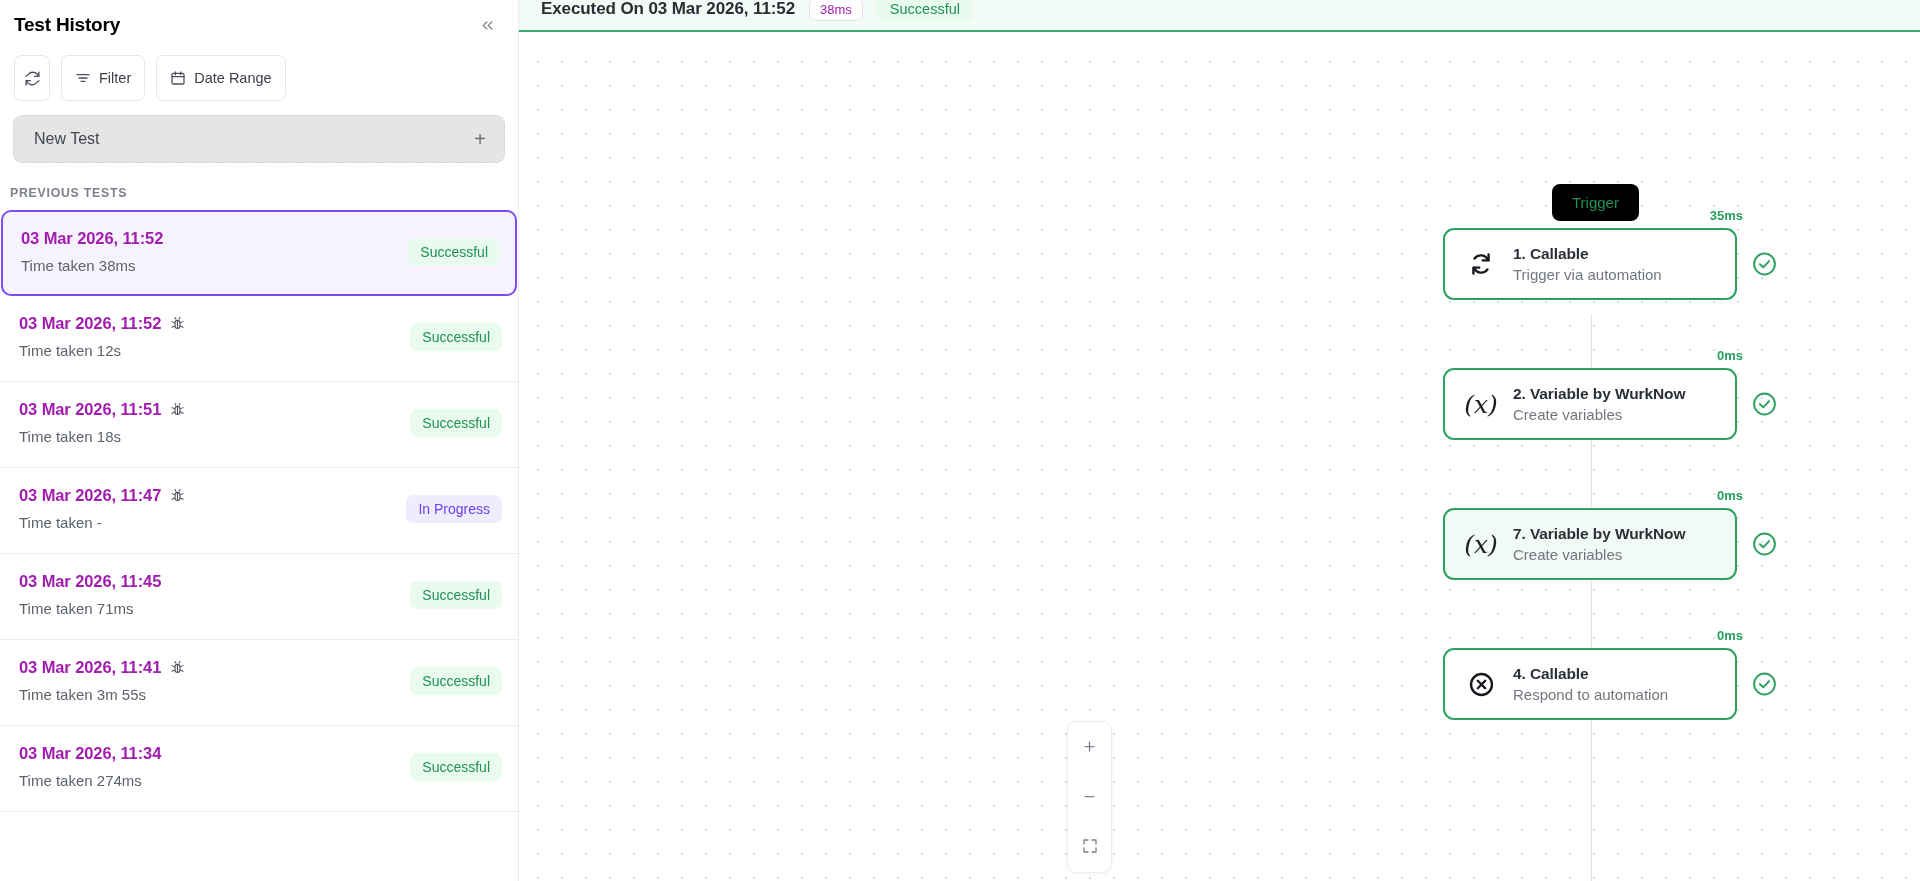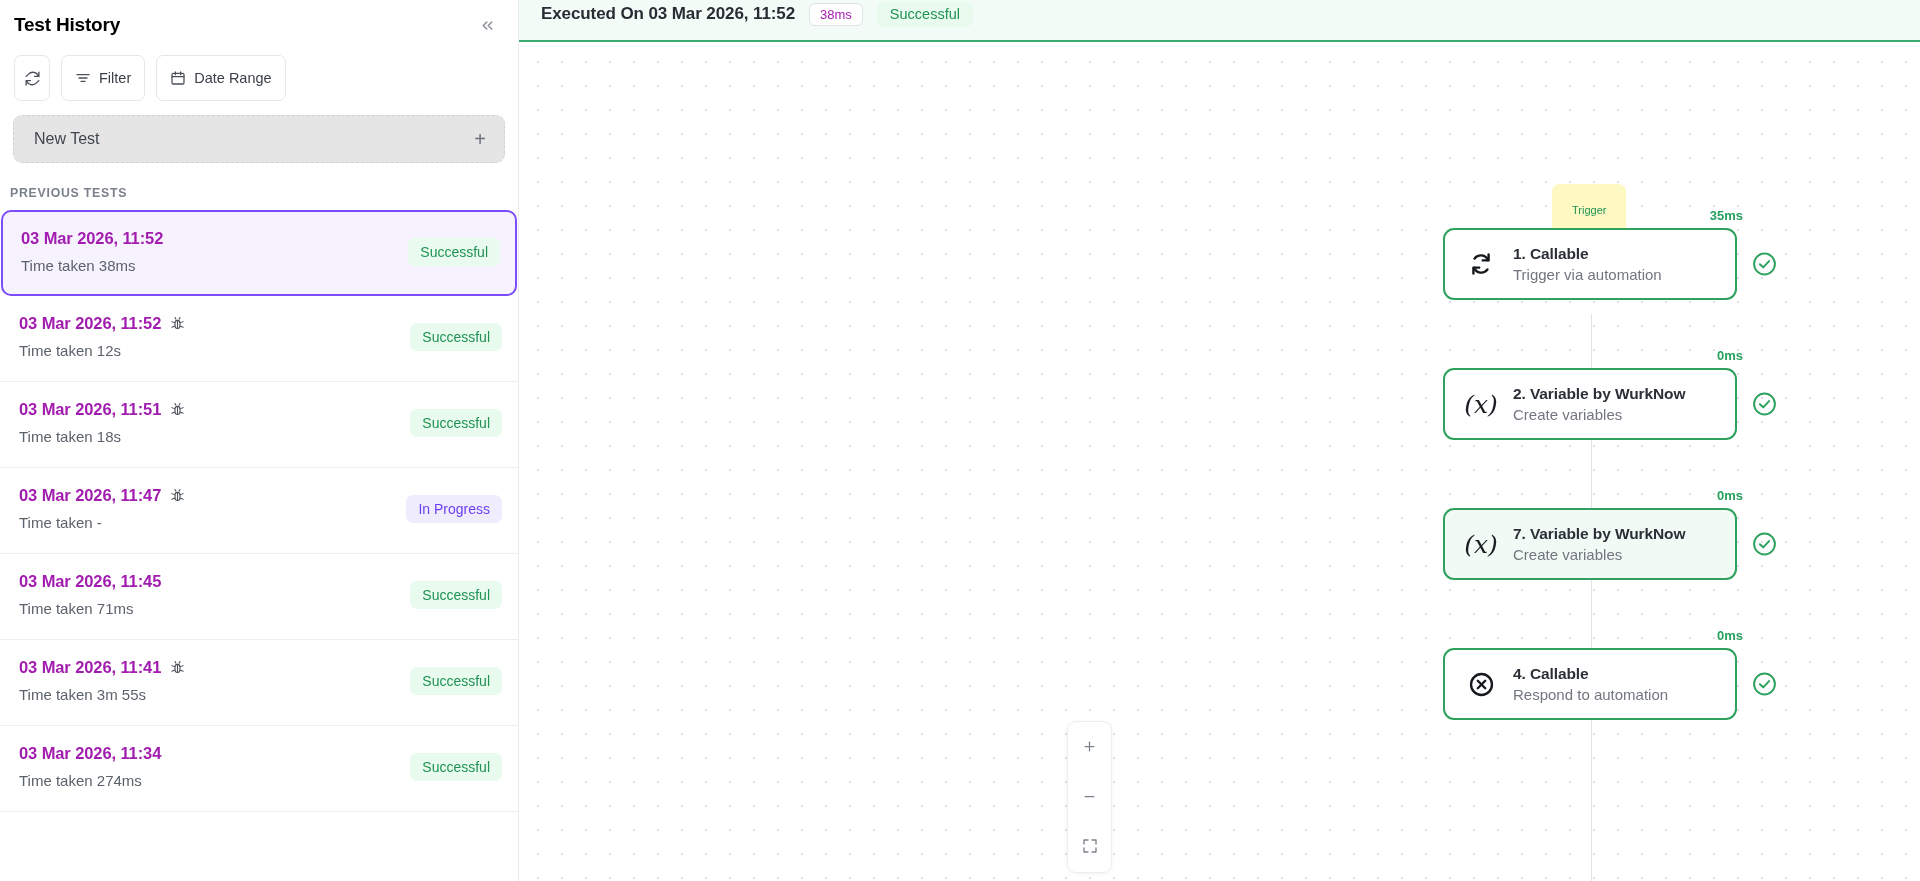--- a/index.html
+++ b/index.html
@@ -82,21 +82,21 @@
     border-radius: 7px; padding: 6px 12px; font-size: 14px; font-weight: 500;
     margin-top: 13px; white-space: nowrap;
   }
   .badge.successful { background: #e9fbee; color: #1f9254; }
   .badge.inprogress { background: #efecfe; color: #6d3ff0; }
 
   
   .canvas { position: relative; flex: 1 1 auto; height: 881px; overflow: hidden; background: #fff; }
 
   .canvas-header {
-    position: absolute; top: 0; left: 0; right: 0; height: 42px;
+    position: absolute; top: 0; left: 0; right: 0; height: 32px;
     background: #f3fbf6; border-bottom: 2.5px solid #3aab6e;
     display: flex; align-items: center; gap: 14px; padding: 0 0 12px 22px; z-index: 6;
   }
   .ch-title { font-size: 17px; font-weight: 700; color: #282d35; letter-spacing: -0.1px; }
   .ch-pill {
     border: 1px solid #dfe2e6; background: #fff; border-radius: 6px;
     padding: 3px 10px; font-size: 13px; color: #a21caf; font-weight: 500;
   }
   .ch-badge {
     background: #e9fbee; color: #1f9254; border-radius: 7px;
@@ -110,22 +110,22 @@
   }
 
   .flow { position: absolute; top: 44px; left: 0; right: 0; bottom: 0; }
   .spine {
     position: absolute; left: 1072px; top: 270px; width: 1px; height: 610px;
     background: #e2e4e8;
   }
 
   .trigger-badge {
     position: absolute; left: 1033px; top: 140px;
-    background: #fef9c3; color: #1f9254; border-radius: 8px;
-    padding: 20px 20px; font-size: 11px; font-weight: 500;
+    background: #000000; color: #1f9254; border-radius: 8px;
+    padding: 10px 20px; font-size: 15px; font-weight: 500;
   }
 
   .node-wrap { position: absolute; left: 924px; width: 300px; }
   .node-time {
     position: absolute; right: 0; top: -20px;
     font-size: 13px; font-weight: 700; color: #26a05f;
   }
   .node-box {
     width: 294px; height: 72px; border: 2.2px solid #2fa15f; border-radius: 11px;
     background: #ffffff; display: flex; align-items: center; gap: 17px;

